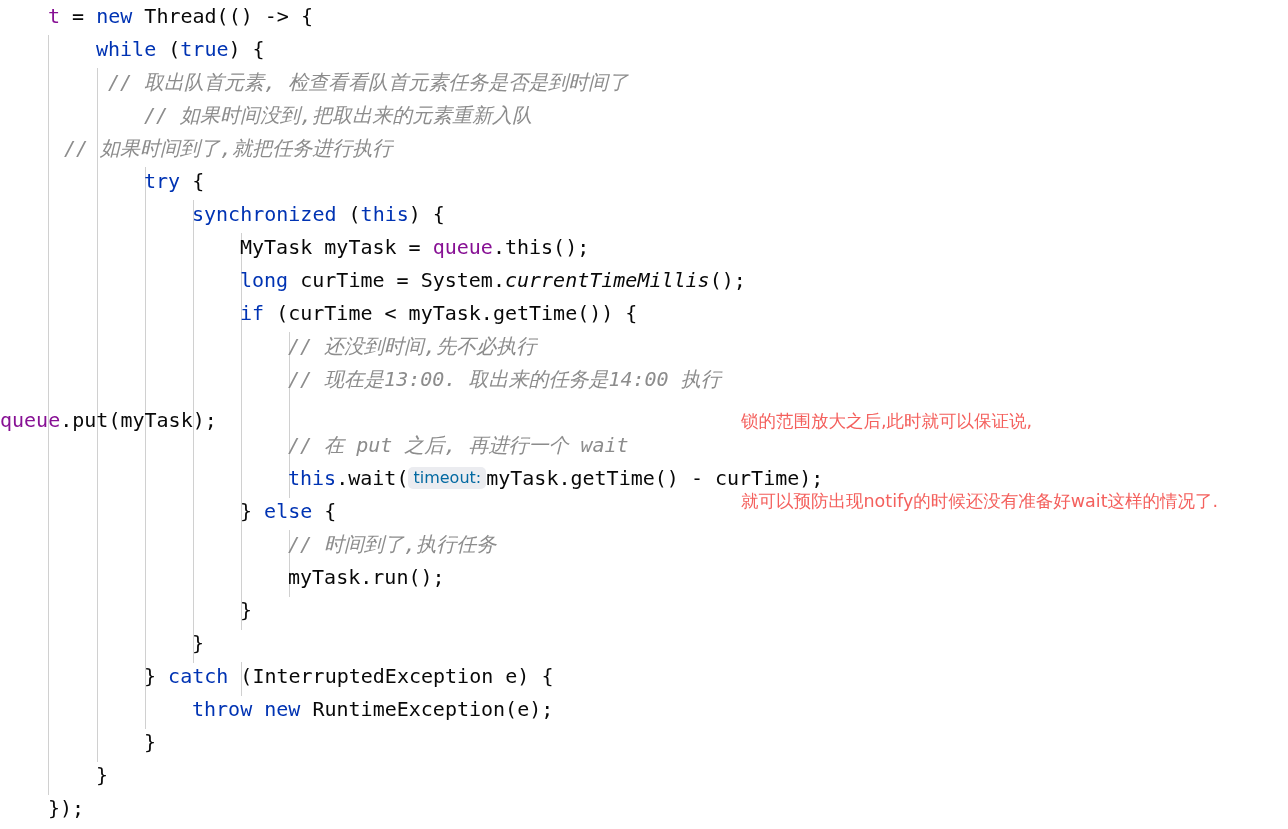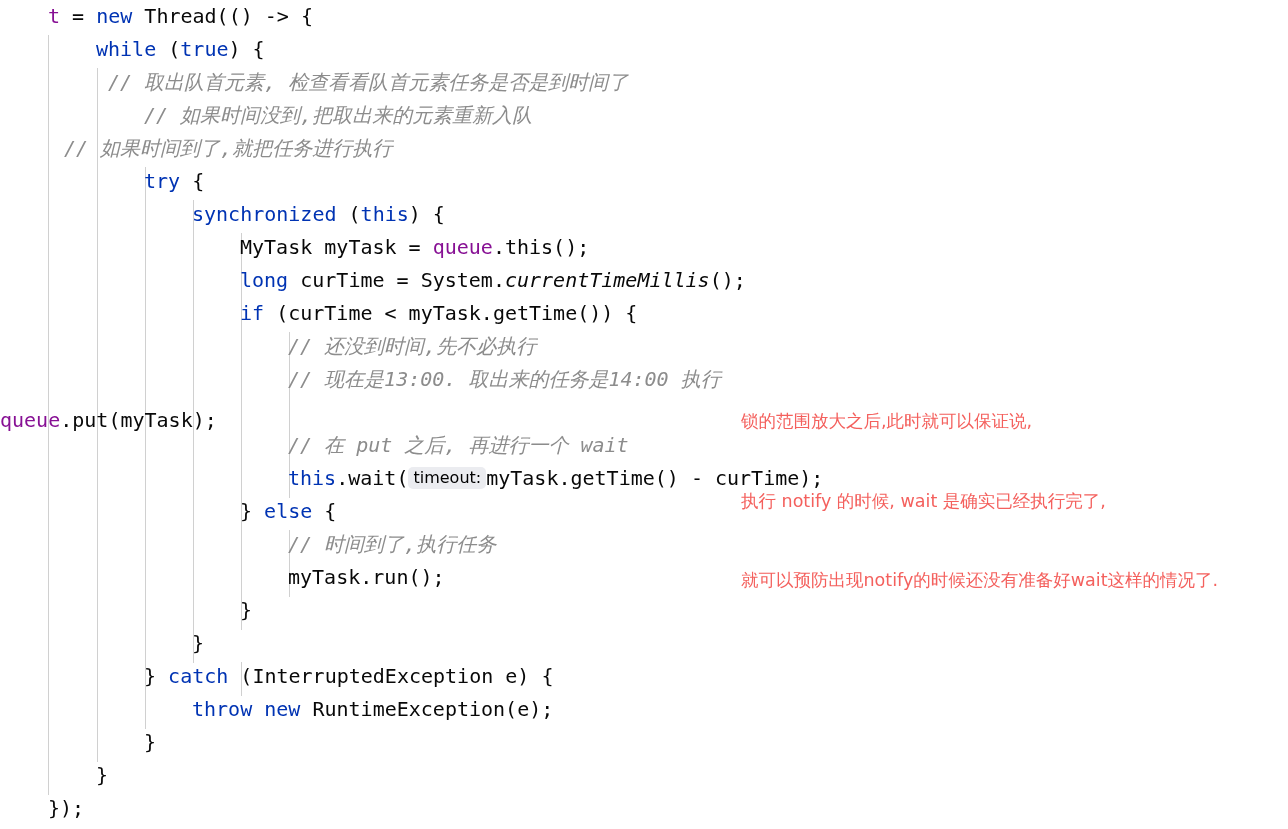--- a/index.html
+++ b/index.html
@@ -48,21 +48,21 @@
   
   .kw    { color: #0033b3; }
   .fld   { color: #871094; }
   .st    { font-style: italic; }
   .cmt   { color: #8c8c8c; font-style: italic; }
   .plain { color: #080808; }
 
   
   .hint {
     background: #ebecf0;
-    color: #000000;
+    color: #0369a1;
     border-radius: 5px;
     padding: 1px 5px 2px 5px;
     font-size: 16px;
     font-family: "DejaVu Sans", "Liberation Sans", sans-serif;
     font-style: normal;
     position: relative;
     top: -2px;
   }
 
   
@@ -118,17 +118,16 @@
       <div class="line" style="top: 627px; padding-left: 192px;"><span class="plain">}</span></div>
       <div class="line" style="top: 660px; padding-left: 144px;"><span class="plain">} </span><span class="kw">catch</span><span class="plain"> (</span><span class="plain">InterruptedException</span><span class="plain"> </span><span class="plain">e</span><span class="plain">) {</span></div>
       <div class="line" style="top: 693px; padding-left: 192px;"><span class="kw">throw</span><span class="plain"> </span><span class="kw">new</span><span class="plain"> </span><span class="plain">RuntimeException</span><span class="plain">(</span><span class="plain">e</span><span class="plain">);</span></div>
       <div class="line" style="top: 726px; padding-left: 144px;"><span class="plain">}</span></div>
       <div class="line" style="top: 759px; padding-left: 96px;"><span class="plain">}</span></div>
       <div class="line" style="top: 792px; padding-left: 48px;"><span class="plain">});</span></div>
     </div>
 
   <div id="annotation">
     <div>锁的范围放大之后,此时就可以保证说,</div>
-    <div>执行 notify 的时候, wait 是确实已经执行完了,</div>
     <div>就可以预防出现notify的时候还没有准备好wait这样的情况了.</div>
   </div>
 
 </div>
 
 </body></html>

